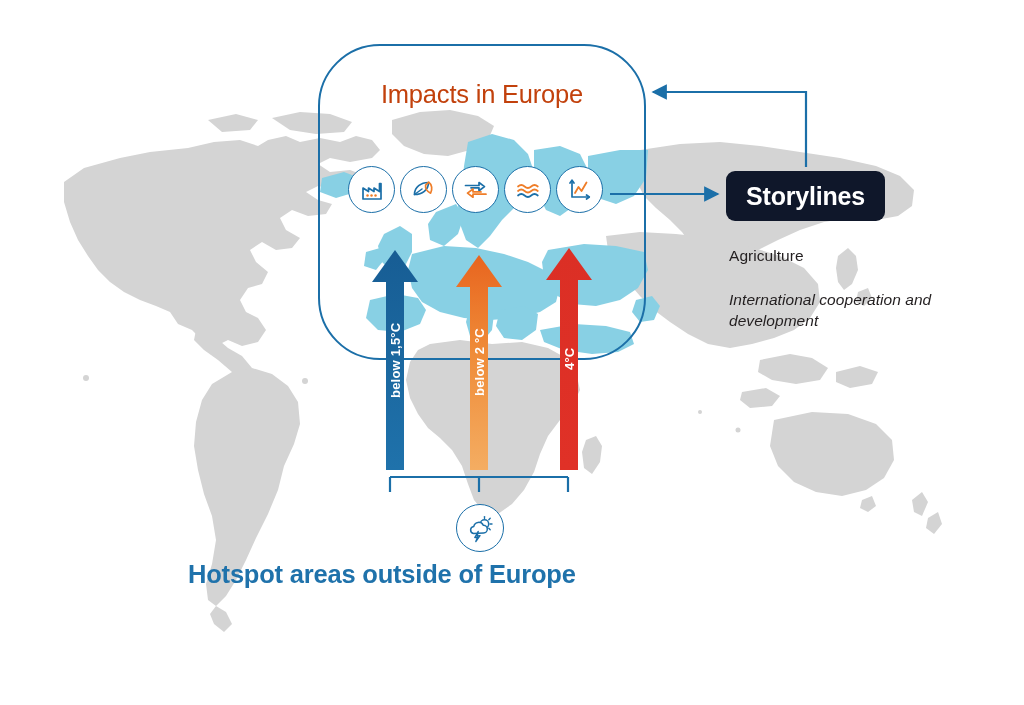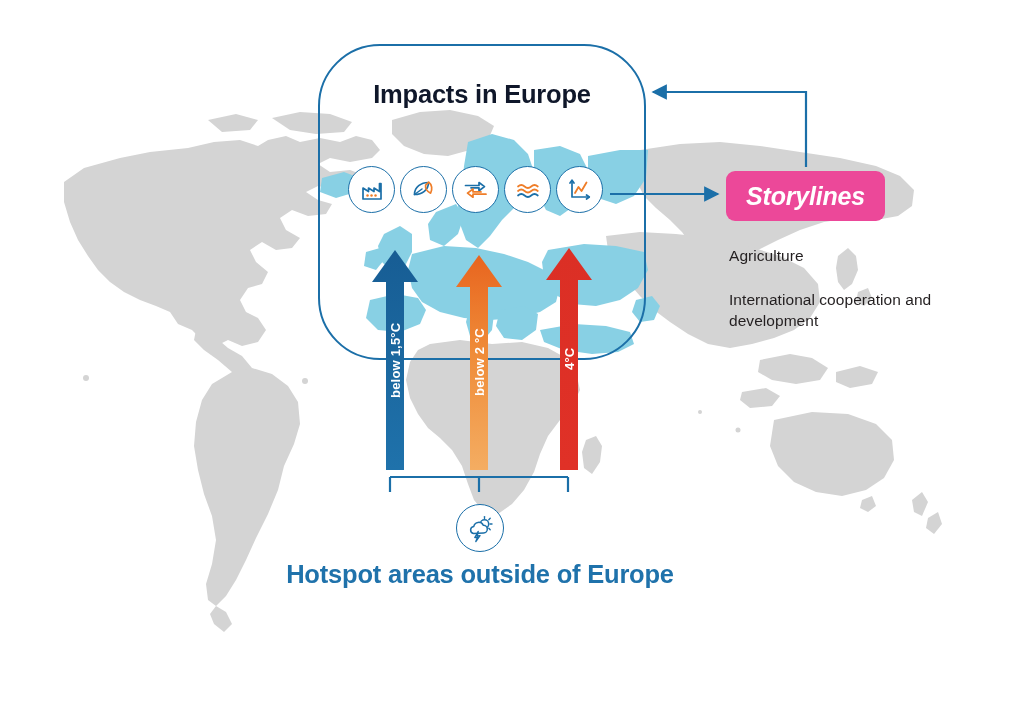--- a/index.html
+++ b/index.html
@@ -16,52 +16,51 @@
   
   .europe-panel{
     position:absolute;left:318px;top:44px;width:328px;height:316px;
     border:2.4px solid #1b6fa8;border-radius:62px;
     background:transparent;box-sizing:border-box;
     z-index:5;pointer-events:none;
   }
   .panel-title{
     position:absolute;left:318px;top:80px;width:328px;
     text-align:center;z-index:6;
-    color:#0f172a;font-size:25.5px;font-weight:bold;letter-spacing:-0.2px;
+    color:#c2410c;font-size:25.5px;font-weight:normal;letter-spacing:-0.2px;
   }
 
   
   .icon-row{position:absolute;left:348px;top:166px;display:flex;gap:5px;z-index:7;}
   .icon-circle{
     width:47px;height:47px;border-radius:50%;
     border:1.9px solid #1b6fa8;background:#ffffff;
     display:flex;align-items:center;justify-content:center;
     box-sizing:border-box;
   }
   .icon-circle svg{display:block;}
 
   
   .storylines-box{
     position:absolute;left:726px;top:171px;width:159px;height:50px;
-    background:#ec4899;border-radius:9px;
+    background:#0f172a;border-radius:9px;
     display:flex;align-items:center;justify-content:center;
     z-index:8;
-    font-style:italic;
   }
   .storylines-box span{
     color:#ffffff;font-size:25px;font-weight:bold;letter-spacing:-0.2px;
   }
   .storylines-list{
     position:absolute;left:729px;top:245px;width:230px;z-index:8;
   }
   .storyline-item{
     color:#231f20;font-size:15.5px;line-height:21px;margin-bottom:23px;
     letter-spacing:0.05px;
   }
-  .storyline-item.two-line{margin-bottom:12px;}
+  .storyline-item.two-line{margin-bottom:12px;font-style:italic;}
 
   
   #connectors{position:absolute;left:0;top:0;width:1024px;height:705px;z-index:4;}
 
   
   .temp-arrow{position:absolute;z-index:6;}
   .temp-arrow .label{
     position:absolute;left:0;top:0;width:100%;height:100%;
     display:flex;align-items:center;justify-content:center;
     color:#ffffff;font-size:13px;font-weight:bold;
@@ -71,21 +70,21 @@
   }
 
   
   .hotspot-icon{
     position:absolute;left:456px;top:504px;width:48px;height:48px;
     border-radius:50%;border:1.9px solid #1b6fa8;background:#ffffff;
     display:flex;align-items:center;justify-content:center;box-sizing:border-box;
     z-index:7;
   }
   .hotspot-caption{
-    position:absolute;left:180px;top:560px;width:600px;text-align:center;
+    position:absolute;left:188px;top:560px;width:600px;text-align:left;
     color:#1f72ab;font-size:25.5px;font-weight:bold;letter-spacing:-0.2px;
     z-index:7;
   }
 </style>
 </head>
 <body>
 
 <div id="stage">
 
   <svg id="worldmap" viewBox="0 0 1024 705" aria-hidden="true">

